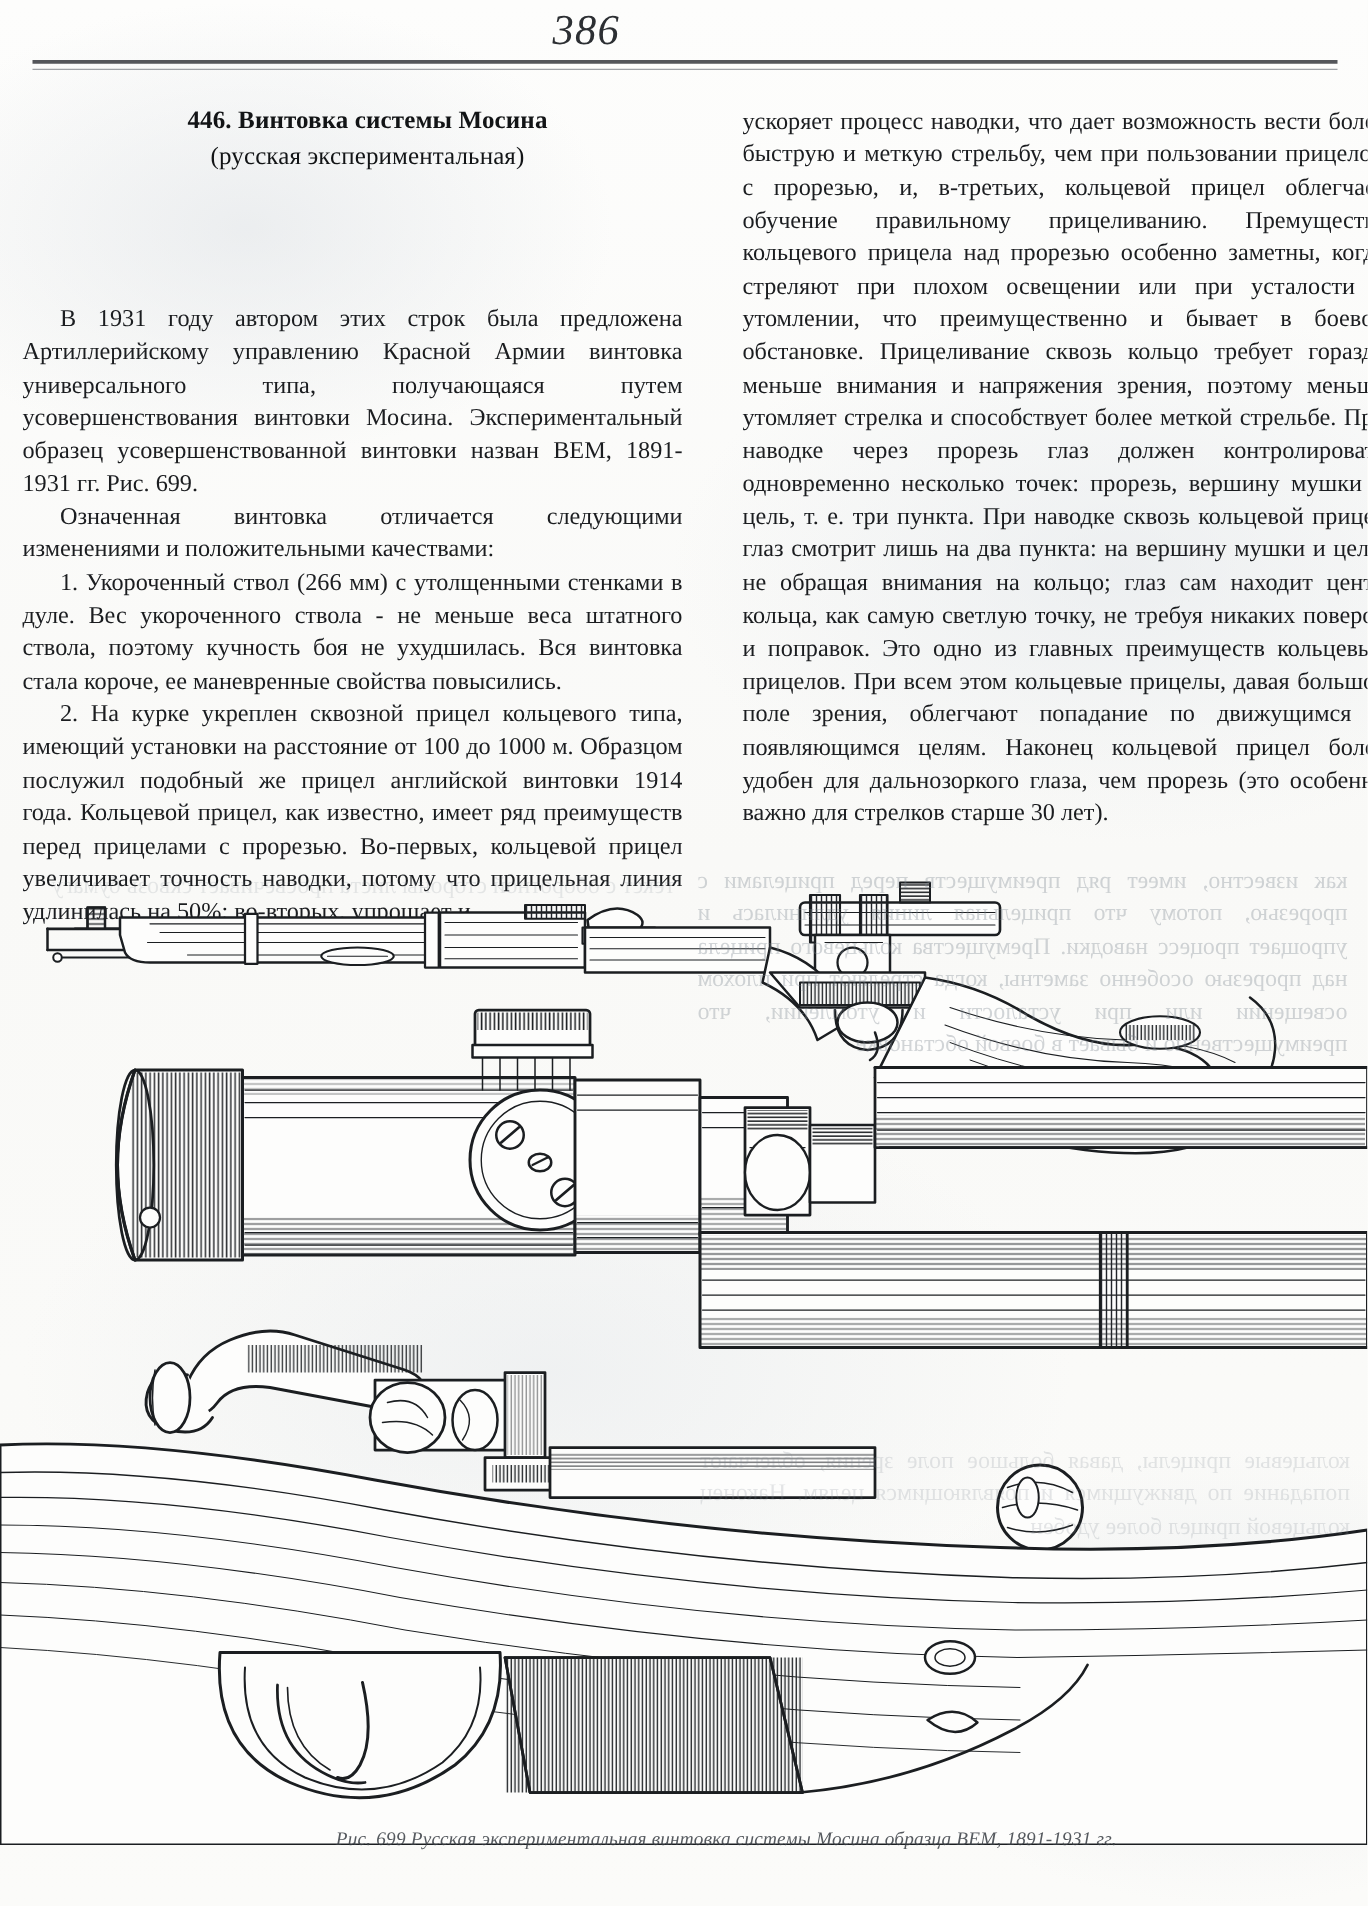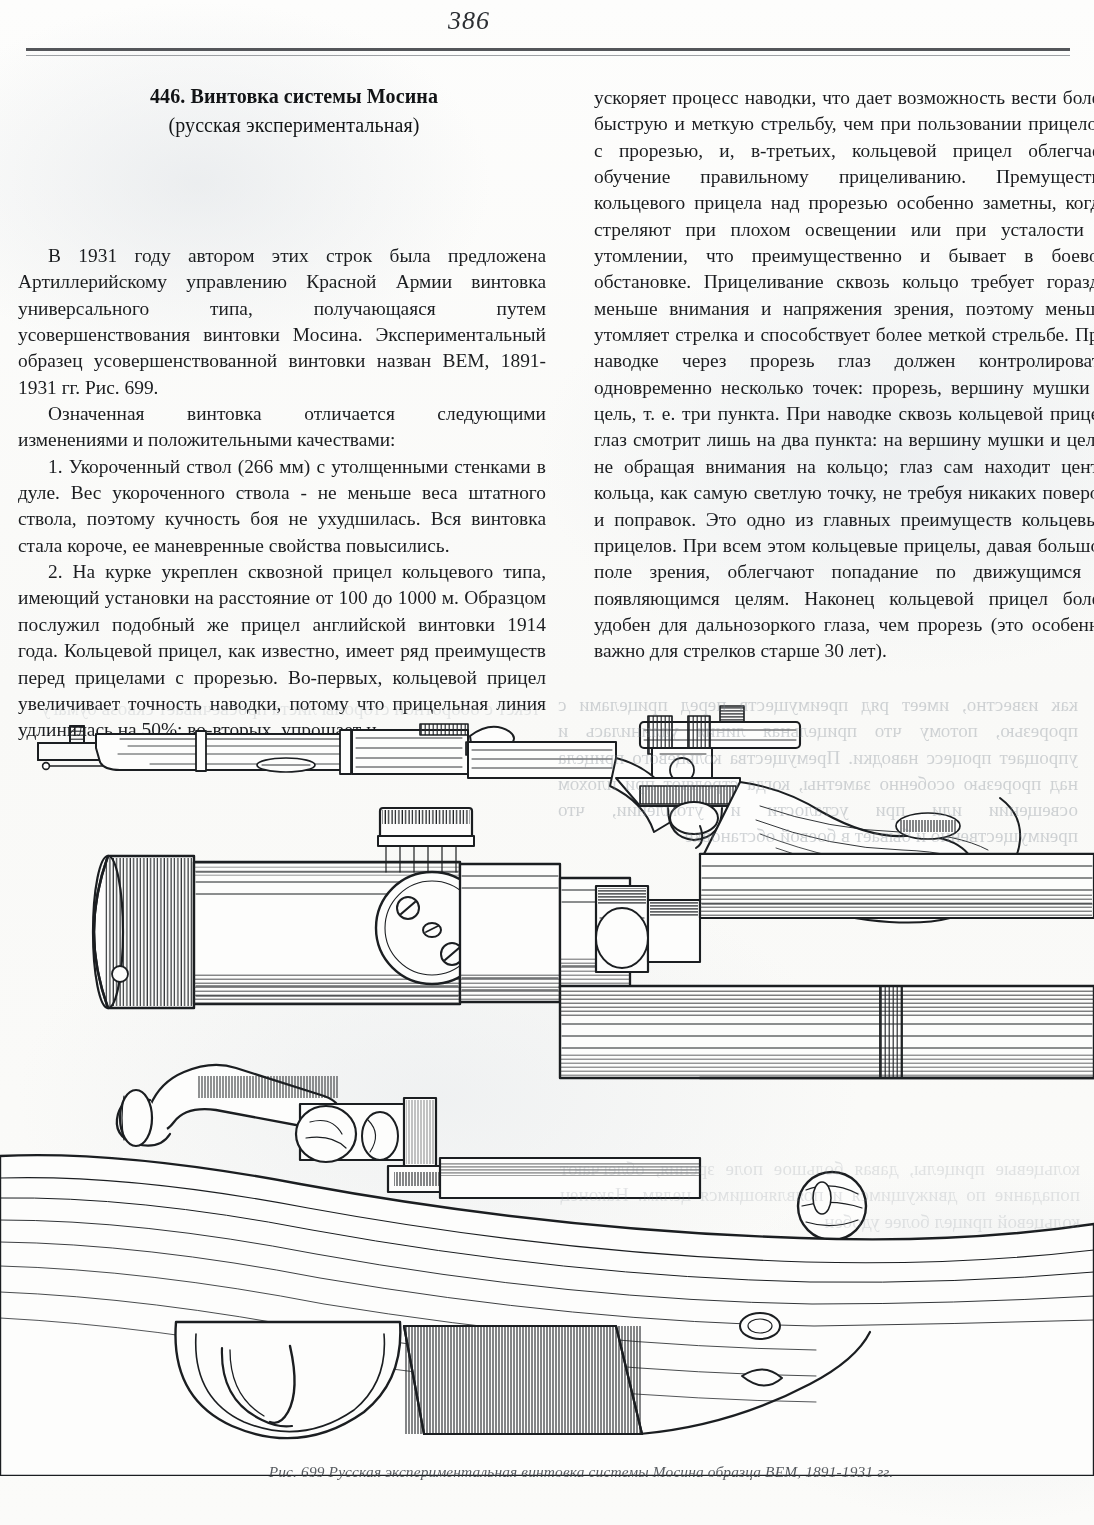--- a/index.html
+++ b/index.html
@@ -24,21 +24,21 @@
     pointer-events:none;
     z-index:0;
   }
   .page{position:absolute;inset:0;z-index:2;}
 
   
   .folio{
     position:absolute;top:6px;left:0;width:938px;
     text-align:center;
     font-style:italic;
-    font-size:26px;
+    font-size:34px;
     letter-spacing:1px;
     color:#2c2f33;
   }
   .rule-top{
     position:absolute;left:26px;top:48px;width:1044px;
   }
   .rule-top .r1{height:3px;background:#45484c;opacity:.92;}
   .rule-top .r2{height:1px;background:#8d9095;margin-top:4px;opacity:.85;}
 
   

